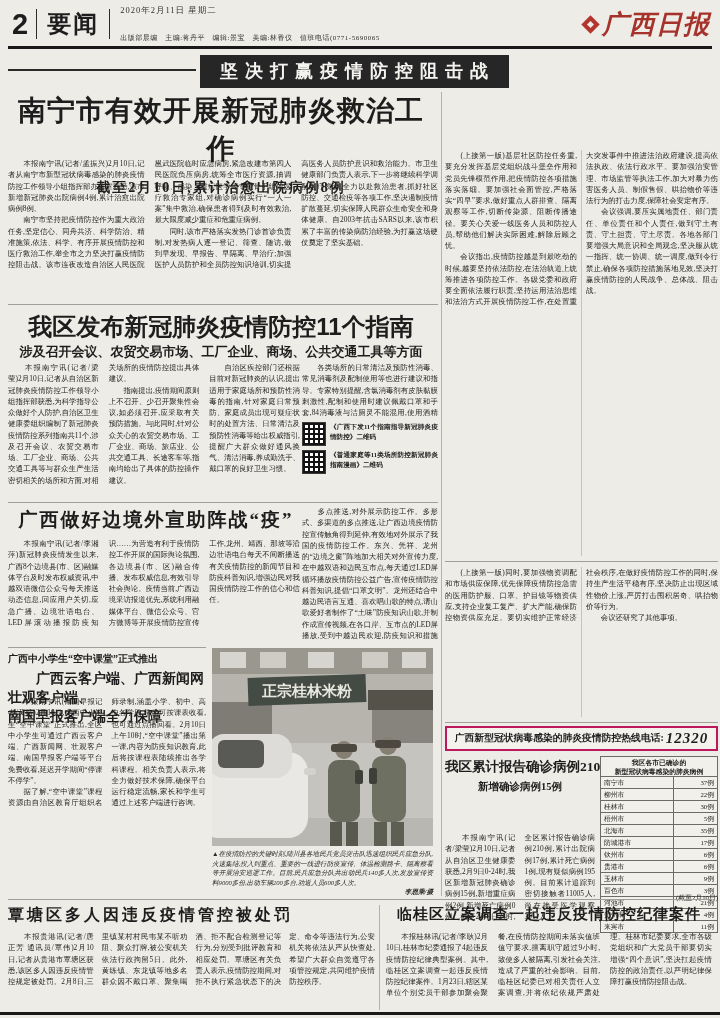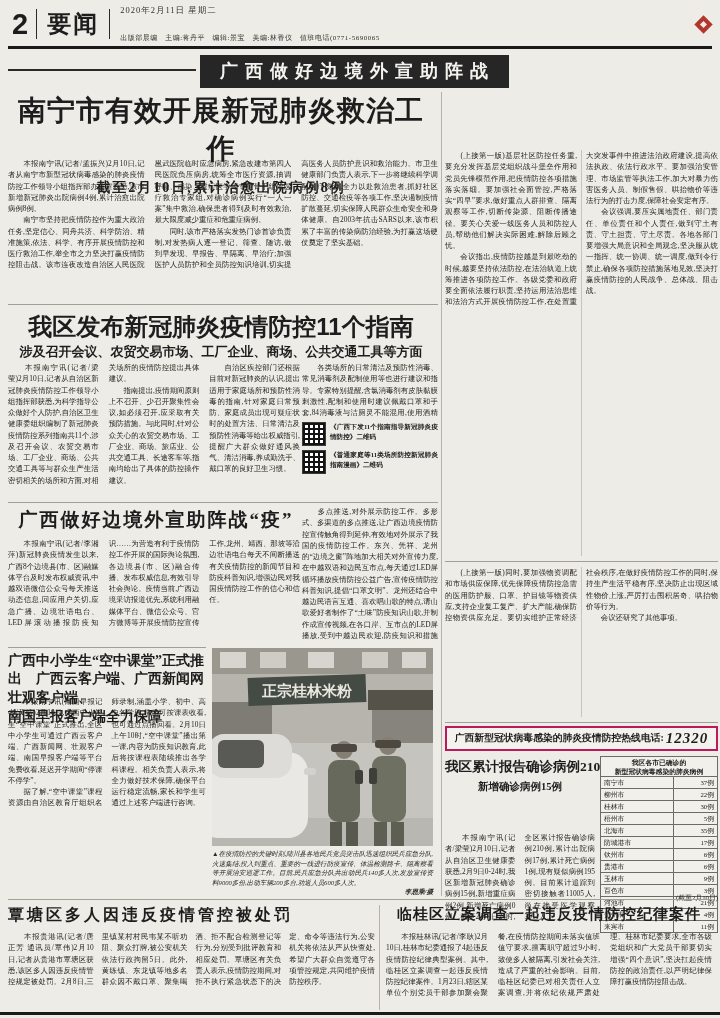--- a/index.html
+++ b/index.html
@@ -44,21 +44,21 @@
     top:55px; left:200px; background:#262626; color:#f4f3ef;
     font-weight:700; font-size:18px; letter-spacing:7px; padding:4px 14px 5px 20px;
   }
 
   
   .h-main { top:92px; left:4px; width:434px; text-align:center; font-weight:900; font-size:28px; letter-spacing:1px; }
   .sub-main { top:132px; left:4px; width:434px; text-align:center; font-weight:700; font-size:14px; letter-spacing:2px;margin-top:47px; }
   .h-guide { top:311px; left:4px; width:434px; text-align:center; font-weight:900; font-size:24px; }
   .sub-guide { top:343px; left:4px; width:434px; text-align:center; font-weight:700; font-size:13px; }
   .h-border { top:507px; left:8px; width:296px; text-align:center; font-weight:900; font-size:19px; letter-spacing:2px; }
-  .h-class { top:652px; left:8px; width:202px; font-weight:900; font-size:14px; }
+  .h-class { top:652px; left:8px; width:202px; font-weight:900; font-size:10px; }
   .sub-class { top:669px; left:8px; width:202px; font-weight:700; font-size:14px; line-height:1.35; white-space:pre-line; }
   .h-cases { top:758px; left:445px; width:155px; font-weight:900; font-size:13.5px; white-space:nowrap; }
   .sub-cases { top:780px; left:445px; width:150px; text-align:center; font-weight:700; font-size:10.5px; }
   .h-qintang { top:905px; left:8px; width:367px; text-align:left; font-weight:900; font-size:16px; letter-spacing:3px; }
   .h-lingui { top:905px; left:386px; width:326px; text-align:center; font-weight:900; font-size:15px; letter-spacing:1px; }
 
   
   .hotline {
     top:726px; left:445px; width:273px; height:25px; border:2px solid #be185d;
     background:#f4f2ec; display:flex; align-items:center; justify-content:center; gap:2px;
@@ -97,26 +97,27 @@
   <div class="pagenum hsans">2</div>
   <div class="hv"></div>
   <div class="section-name hsans">要闻</div>
   <div class="hv"></div>
   <div class="dateblock">
     <div class="dateline1">2020年2月11日 星期二</div>
     <div class="dateline2">出版部晨编　主编:蒋丹平　编辑:景宝　美编:林香仪　值班电话(0771-5690065</div>
   </div>
   <div class="masthead">
     <div class="mast-diamond"></div>
+    <div class="mast-text">广西日报</div>
   </div>
 </div>
 <div class="abs rule-thick" style="top:46px;left:8px;width:704px;"></div>
 
 <div class="abs banner-line"></div>
-<div class="abs banner-box hsans">广西做好边境外宣助阵战</div>
+<div class="abs banner-box hsans">坚决打赢疫情防控阻击战</div>
 
 <div class="abs h-main hsans">南宁市有效开展新冠肺炎救治工作</div>
 <div class="abs sub-main">截至2月10日,累计治愈出院病例8例</div>
 <div class="abs bodytext cols3" style="top:158px;left:8px;width:430px;height:140px;">　　本报南宁讯(记者/孟振兴)2月10日,记者从南宁市新型冠状病毒感染的肺炎疫情防控工作领导小组指挥部办公室获悉,该市新增新冠肺炎出院病例4例,累计治愈出院病例8例。
 　　南宁市坚持把疫情防控作为重大政治任务,坚定信心、同舟共济、科学防治、精准施策,依法、科学、有序开展疫情防控和医疗救治工作,举全市之力坚决打赢疫情防控阻击战。该市连夜改造自治区人民医院邕武医院临时应急病房,紧急改建市第四人民医院负压病房,统筹全市医疗资源,抽调呼吸、感染、重症医学等专业骨干组成医疗救治专家组,对确诊病例实行“一人一案”集中救治,确保患者得到及时有效救治,最大限度减少重症和危重症病例。
 　　同时,该市严格落实发热门诊首诊负责制,对发热病人逐一登记、筛查、随访,做到早发现、早报告、早隔离、早治疗;加强医护人员防护和全员防控知识培训,切实提高医务人员防护意识和救治能力。市卫生健康部门负责人表示,下一步将继续科学调配医疗资源,全力以赴救治患者,抓好社区防控、交通检疫等各项工作,坚决遏制疫情扩散蔓延,切实保障人民群众生命安全和身体健康。自2003年抗击SARS以来,该市积累了丰富的传染病防治经验,为打赢这场硬仗奠定了坚实基础。</div>
 
 <div class="abs hrule" style="top:304px;left:8px;width:430px;"></div>
 
 <div class="abs h-guide hsans">我区发布新冠肺炎疫情防控11个指南</div>

